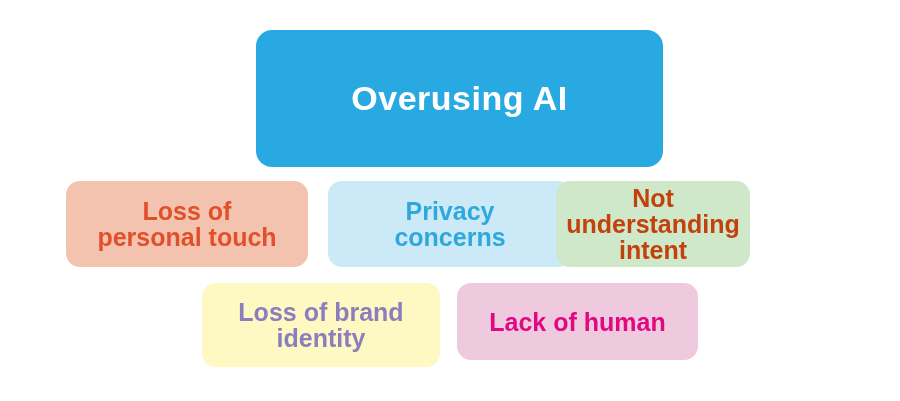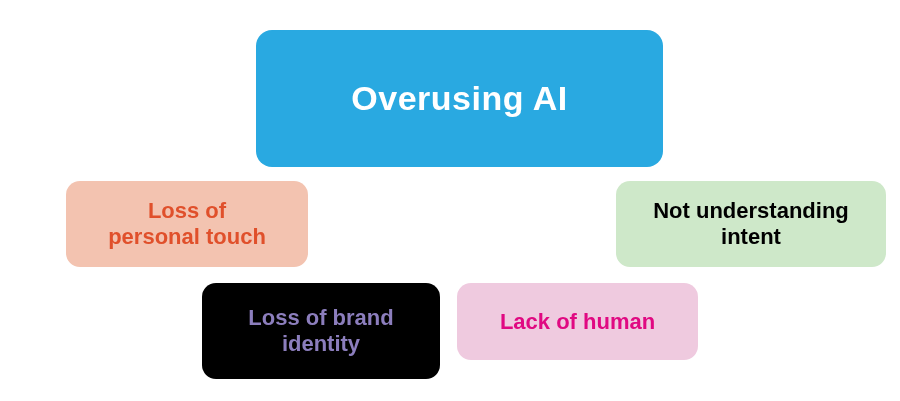--- a/index.html
+++ b/index.html
@@ -26,50 +26,56 @@
   }
   .title-box {
     border-radius: 16px;
   }
   .title-text {
     font-size: 34px;
     font-weight: bold;
     letter-spacing: 0.5px;
   }
   .node-label {
-    font-size: 22px;
+    font-size: 25px;
     font-weight: bold;
     line-height: 26px;
   }
 </style>
 </head>
 <body>
 
 <div class="canvas">
 
   <div class="box title-box" style="left: 256px; top: 30px; width: 407px; height: 137px; background: rgb(41, 169, 225); color: rgb(255, 255, 255);">
     <span class="title-text">Overusing AI</span>
   </div>
 
   <div class="box" style="left: 66px; top: 181px; width: 242px; height: 86px; background: rgb(243, 195, 176); color: rgb(224, 80, 43);">
     <div class="node-label">
       <span>Loss of</span><br>
       <span>personal touch</span>
     </div>
   </div>
 
+  <div class="box" style="left: 328px; top: 181px; width: 244px; height: 86px; background: rgb(203, 233, 246); color: rgb(47, 168, 219);">
+    <div class="node-label">
+      <span>Privacy</span><br>
+      <span>concerns</span>
+    </div>
+  </div>
 
-  <div class="box" style="left: 616px; top: 181px; width: 270px; height: 86px; background: rgb(206, 232, 201); color: #000000;">
+  <div class="box" style="left: 556px; top: 181px; width: 194px; height: 86px; background: rgb(206, 232, 201); color: #c2410c;">
     <div class="node-label">
       <span>Not understanding</span><br>
       <span>intent</span>
     </div>
   </div>
 
-  <div class="box" style="left: 202px; top: 283px; width: 238px; height: 96px; background: #000000; color: rgb(140, 126, 189);">
+  <div class="box" style="left: 202px; top: 283px; width: 238px; height: 84px; background: #fef9c3; color: rgb(140, 126, 189);">
     <div class="node-label">
       <span>Loss of brand</span><br>
       <span>identity</span>
     </div>
   </div>
 
   <div class="box" style="left: 457px; top: 283px; width: 241px; height: 77px; background: rgb(239, 202, 223); color: rgb(224, 9, 130);">
     <div class="node-label">
       <span>Lack of human</span><br>
     </div>

